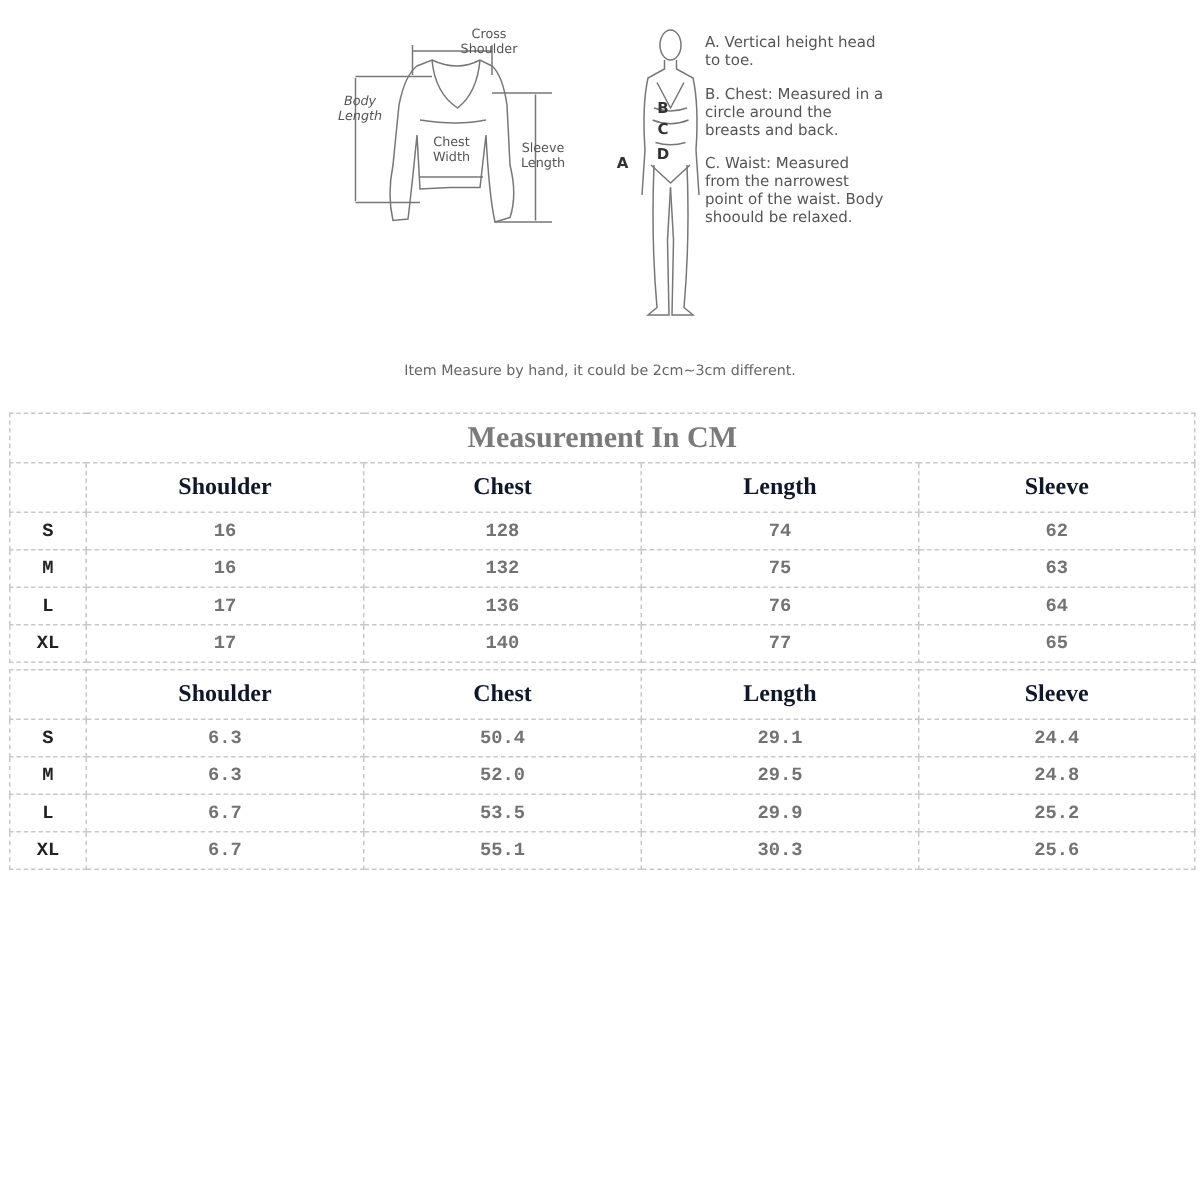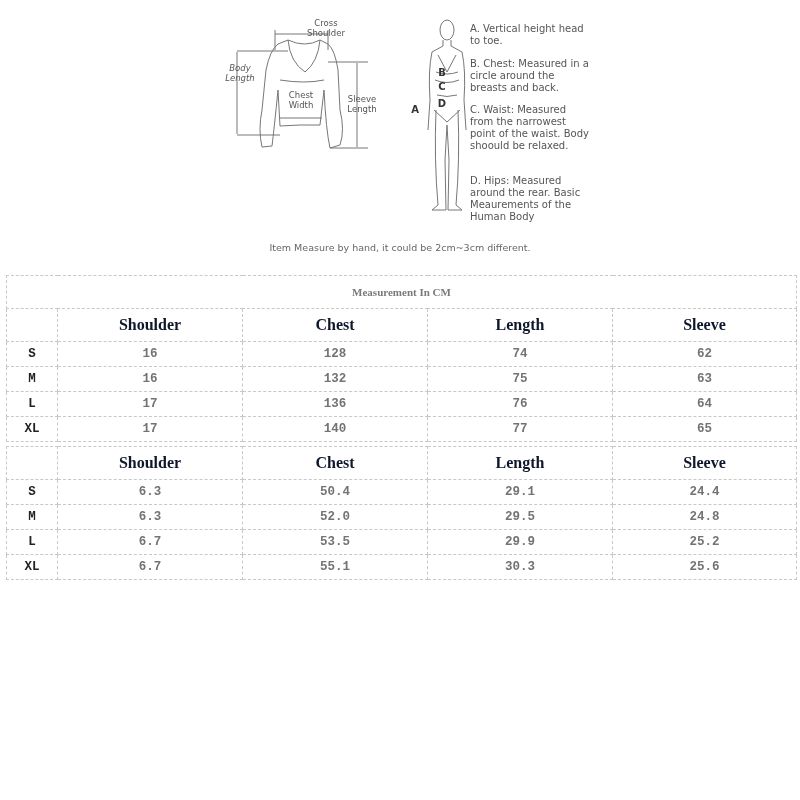--- a/index.html
+++ b/index.html
@@ -5,21 +5,21 @@
   html, body { margin:0; padding:0; background:#ffffff; }
   body { width:800px; height:800px; position:relative; overflow:hidden; font-family:"DejaVu Sans", sans-serif; }
 
   .figure { position:absolute; }
   .fig-label { position:absolute; font-family:"DejaVu Sans", sans-serif; font-size:8.5px; color:#555; line-height:10px; text-align:center; }
   .legend-item { position:absolute; font-family:"DejaVu Sans", sans-serif; font-size:10px; color:#555; line-height:12px; width:120px; }
   .note { position:absolute; top:242px; left:0; width:800px; text-align:center; font-size:9.5px; color:#666; }
 
   table.sz { position:absolute; left:6px; width:790px; border-collapse:collapse; table-layout:fixed; }
   table.sz td, table.sz th { border:1px dashed #c8c8c8; padding:0; text-align:center; }
-  table.sz th.title { height:32px; font-family:"Liberation Serif", serif; font-size:11px; font-weight:bold; color:#7a7a7a; }
+  table.sz th.title { height:32px; font-family:"Liberation Serif", serif; font-size:20px; font-weight:bold; color:#7a7a7a; }
   table.sz th.col { height:32px; font-family:"Liberation Serif", serif; font-size:16px; font-weight:bold; color:#0f172a; }
   table.sz td { height:24px; font-family:"Liberation Mono", monospace; font-size:12.5px; font-weight:bold; color:#737373; }
   table.sz td.size { font-weight:bold; color:#222; }
 </style>
 </head>
 <body>
 
 <div class="figure" style="left:220px;top:10px;width:170px;height:150px;">
   <svg width="170" height="150" viewBox="0 0 170 150" style="position:absolute;left:0;top:0;">
     <g fill="none" stroke="#777" stroke-width="1">
@@ -64,21 +64,20 @@
     </g>
   </svg>
   <div class="fig-label" style="left:10px;top:95px;width:10px;font-weight:bold;color:#333;font-size:10px;">A</div>
   <div class="fig-label" style="left:37px;top:58px;width:10px;font-weight:bold;color:#333;font-size:10px;">B</div>
   <div class="fig-label" style="left:37px;top:72px;width:10px;font-weight:bold;color:#333;font-size:10px;">C</div>
   <div class="fig-label" style="left:37px;top:89px;width:10px;font-weight:bold;color:#333;font-size:10px;">D</div>
 
   <div class="legend-item" style="left:70px;top:13px;">A. Vertical height head to toe.</div>
   <div class="legend-item" style="left:70px;top:48px;">B. Chest: Measured in a circle around the breasts and back.</div>
   <div class="legend-item" style="left:70px;top:94px;">C. Waist: Measured from the narrowest point of the waist. Body shoould be relaxed.</div>
-  <div class="legend-item" style="left:70px;top:165px;">D. Hips: Measured around the rear. Basic Meaurements of the Human Body</div>
 </div>
 
 <div class="note">Item Measure by hand, it could be 2cm~3cm different.</div>
 
 <table class="sz" style="top:275px;">
   <colgroup>
       <col style="width:51px">
       <col style="width:185px">
       <col style="width:185px">
       <col style="width:185px">

